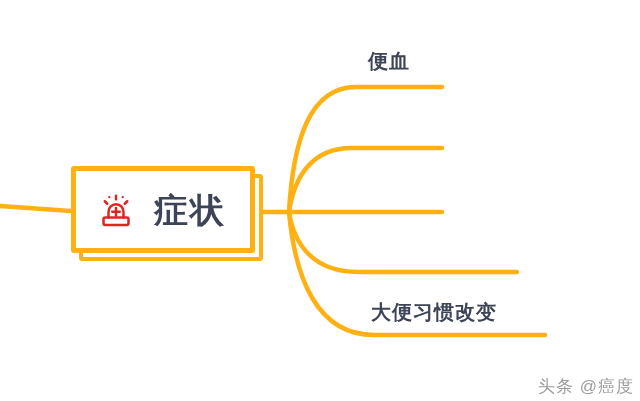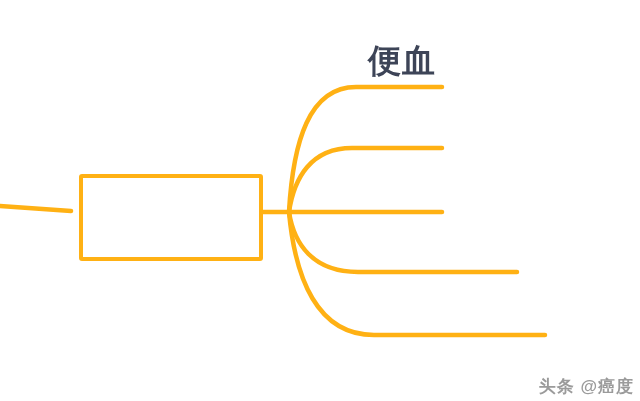--- a/index.html
+++ b/index.html
@@ -71,56 +71,68 @@
     font-size: 34px;
     font-weight: bold;
     letter-spacing: 2px;
     line-height: 1;
     white-space: nowrap;
   }
   .branch-label {
     position: absolute;
     z-index: 2;
     color: var(--text-color, #3D4457);
-    font-size: 33px;
+    font-size: 20px;
     font-weight: bold;
     letter-spacing: 1px;
     line-height: 30px;
     white-space: nowrap;
   }
   .b1 { left: 368px; top: 46px; }
   .b2 { left: 368px; top: 106px; }
   .b3 { left: 368px; top: 167px; }
   .b4 { left: 360px; top: 235px; }
   .b5 { left: 371px; top: 297px; }
   .watermark {
     position: absolute;
     right: 6px; bottom: 3px;
     z-index: 4;
     color: var(--watermark-color, #9B9B9B);
     font-size: 17px;
-    font-weight: bold;
+    font-weight: normal;
     letter-spacing: 1px;
     text-shadow: 1px 1px 0 rgba(255,255,255,0.95), -1px -1px 0 rgba(255,255,255,0.95);
   }
 </style>
 </head>
 <body>
 
 <div class="canvas">
 
   <svg class="connectors" viewBox="0 0 640 401" xmlns="http://www.w3.org/2000/svg">
     <path d="M0,206 L71,211"></path>
     <path d="M289,212 C293,142 309,87 356,87 L442,87"></path>
     <path d="M289,212 C294,178 311,148 352,148 L442,148"></path>
     <path d="M258,212 L442,212"></path>
     <path d="M289,212 C294,244 313,272 358,272 L517,272"></path>
     <path d="M289,212 C295,278 317,335 374,335 L545,335"></path>
   </svg>
 
   <div class="root-shadow"></div>
 
+  <div class="root-node">
+    <svg class="siren" viewBox="0 0 48 48" xmlns="http://www.w3.org/2000/svg">
+      <rect class="stroke" x="9" y="33" width="30" height="9" rx="2"></rect>
+      <path class="stroke" d="M15,33 V26 a9,9 0 0 1 18,0 V33"></path>
+      <path class="stroke" d="M24,21.5 V30.5 M19.5,26 H28.5"></path>
+      <path class="stroke" d="M10.5,13.5 L13.5,16.5 M37.5,13.5 L34.5,16.5 M24,7 V11"></path>
+      <circle class="dot" cx="16" cy="8.5" r="1.4"></circle>
+      <circle class="dot" cx="32" cy="8.5" r="1.4"></circle>
+    </svg>
+    <span class="root-label">症状</span>
+  </div>
 
   <div class="branch-label b1">便血</div>
+  <div class="branch-label b5">大便习惯改变</div>
 
   <div class="watermark">头条 @癌度</div>
 
 </div>
 
 </body></html>

